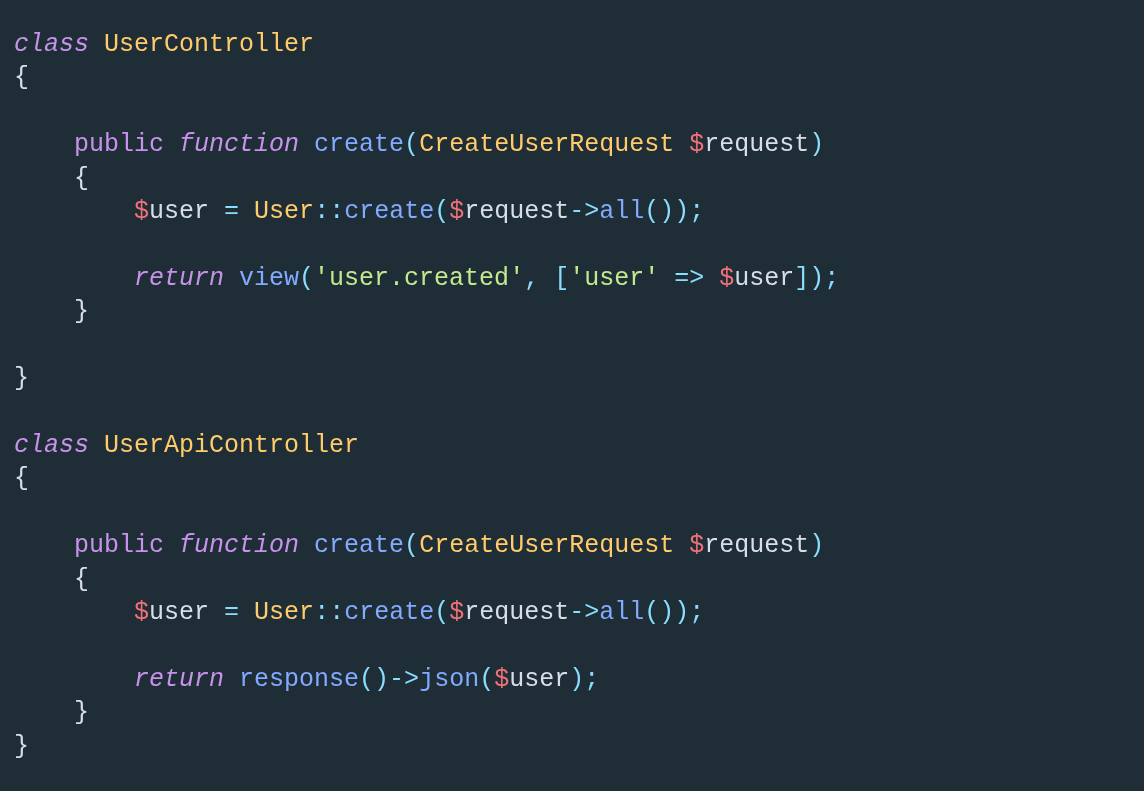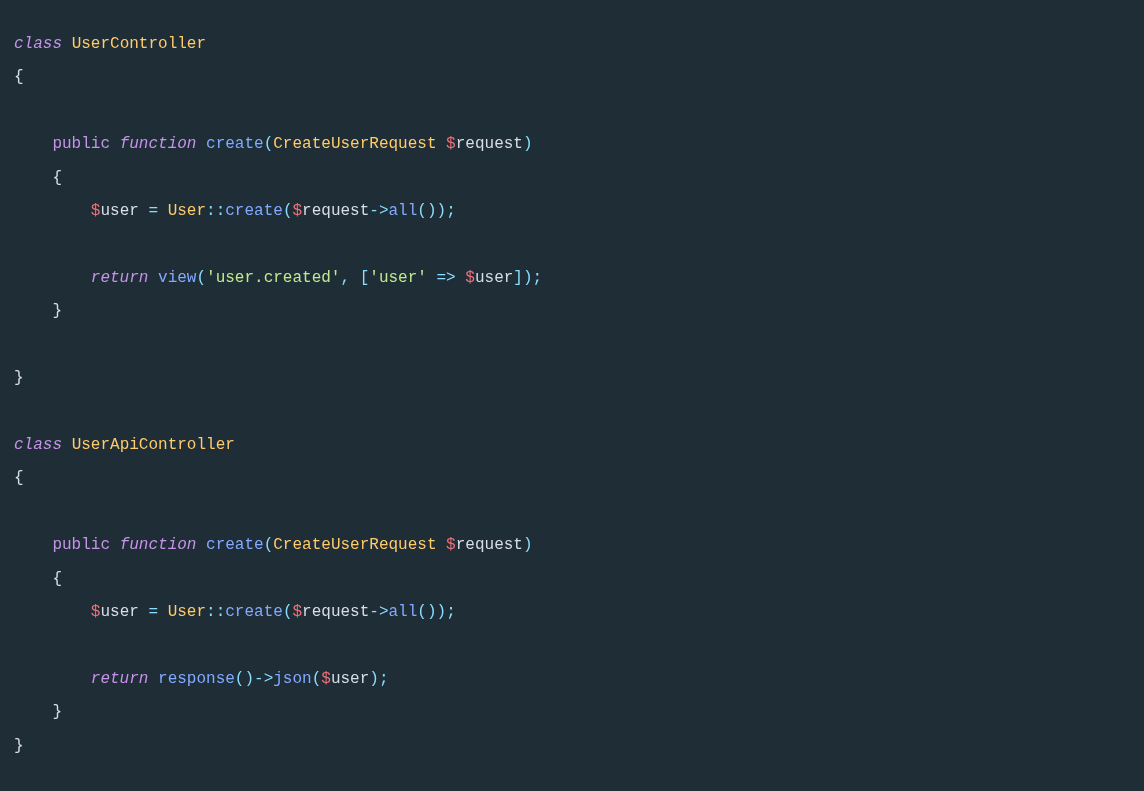--- a/index.html
+++ b/index.html
@@ -7,21 +7,21 @@
     padding: 0;
     background: #1f2d37;
     width: 1144px;
     height: 791px;
     overflow: hidden;
   }
   pre.code {
     margin: 0;
     padding: 28px 14px 14px 14px;
     font-family: "SFMono-Regular", "Menlo", "Consolas", "Liberation Mono", monospace;
-    font-size: 16px;
+    font-size: 25px;
     line-height: 33.4px;
     color: #d8dee9;
     white-space: pre;
   }
   .tok { white-space: pre; }
   .kw-class { color: #c792ea; font-style: italic; }
   .kw-pub   { color: #c792ea; }
   .kw-func  { color: #c792ea; font-style: italic; }
   .kw-ret   { color: #c792ea; font-style: italic; }
   .cls      { color: #ffcb6b; }

